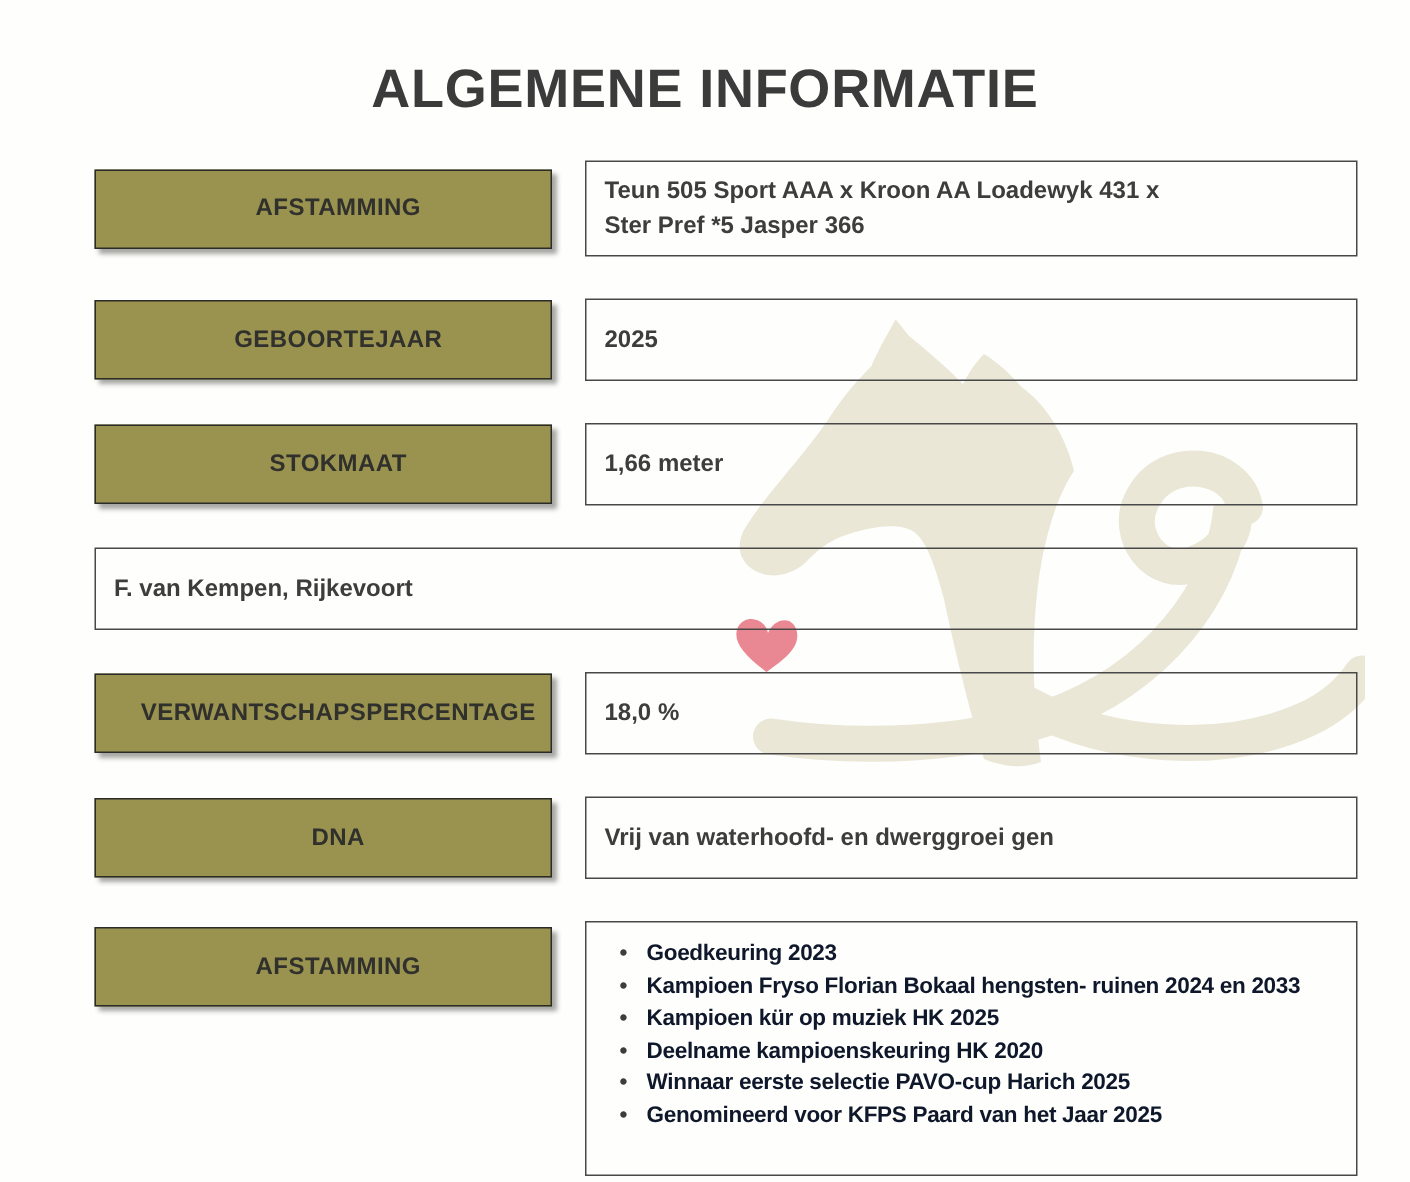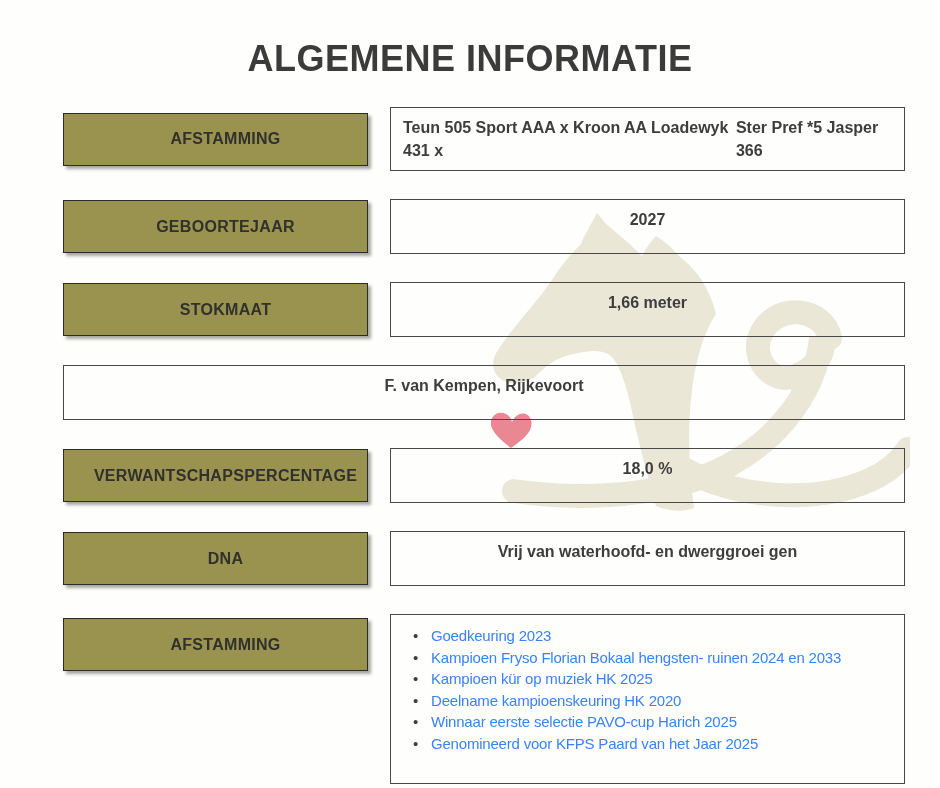--- a/index.html
+++ b/index.html
@@ -30,31 +30,31 @@
     background:var(--olive); border:1px solid var(--olive-border);
     box-shadow:3px 3px 3px rgba(60,60,55,0.45);
     display:flex; align-items:center; justify-content:center;
     font-weight:bold; font-size:16px; letter-spacing:0.3px; color:#30302c;
     text-align:center;
     padding-left:20px;
   }
   .row.row-top .label-box{margin-top:4px;}
   .value-box{
     flex:1; min-height:55px; border:1px solid var(--value-border);
-    background:transparent; display:flex; 
+    background:transparent; display:flex; flex-direction:column;
     justify-content:center; padding:8px 12px;
     font-weight:bold; font-size:16px; color:#3d3d3d;
   }
   .value-box.tall{min-height:60px;}
   .value-line{line-height:1.45;}
   .value-box.list-box{min-height:170px; justify-content:flex-start; padding:10px 12px 10px 12px;}
   ul.prestaties{list-style:none; margin:0; padding:0;}
   ul.prestaties li{
-    position:relative; padding-left:28px; font-size:15px; font-weight:normal;
-    letter-spacing:-0.2px; line-height:21.5px; color:#3b82f6;
+    position:relative; padding-left:28px; font-size:15px; font-weight:bold;
+    letter-spacing:-0.2px; line-height:21.5px; color:#0f172a;
   }
   ul.prestaties li::before{
     content:"\2022"; position:absolute; left:10px; top:0;
     font-size:15px; color:#3d3d3d;
   }
 </style>
 </head>
 <body>
 
 <div class="page">
@@ -107,21 +107,21 @@
           <div class="value-line">Teun 505 Sport AAA x Kroon AA Loadewyk 431 x</div>
           <div class="value-line">Ster Pref *5 Jasper 366</div>
         </div>
       </div>
 
       <div class="row">
         <div class="label-box">
           <span>GEBOORTEJAAR</span>
         </div>
         <div class="value-box">
-          <div class="value-line">2027</div>
+          <div class="value-line">2025</div>
         </div>
       </div>
 
       <div class="row">
         <div class="label-box">
           <span>STOKMAAT</span>
         </div>
         <div class="value-box">
           <div class="value-line">1,66 meter</div>
         </div>

